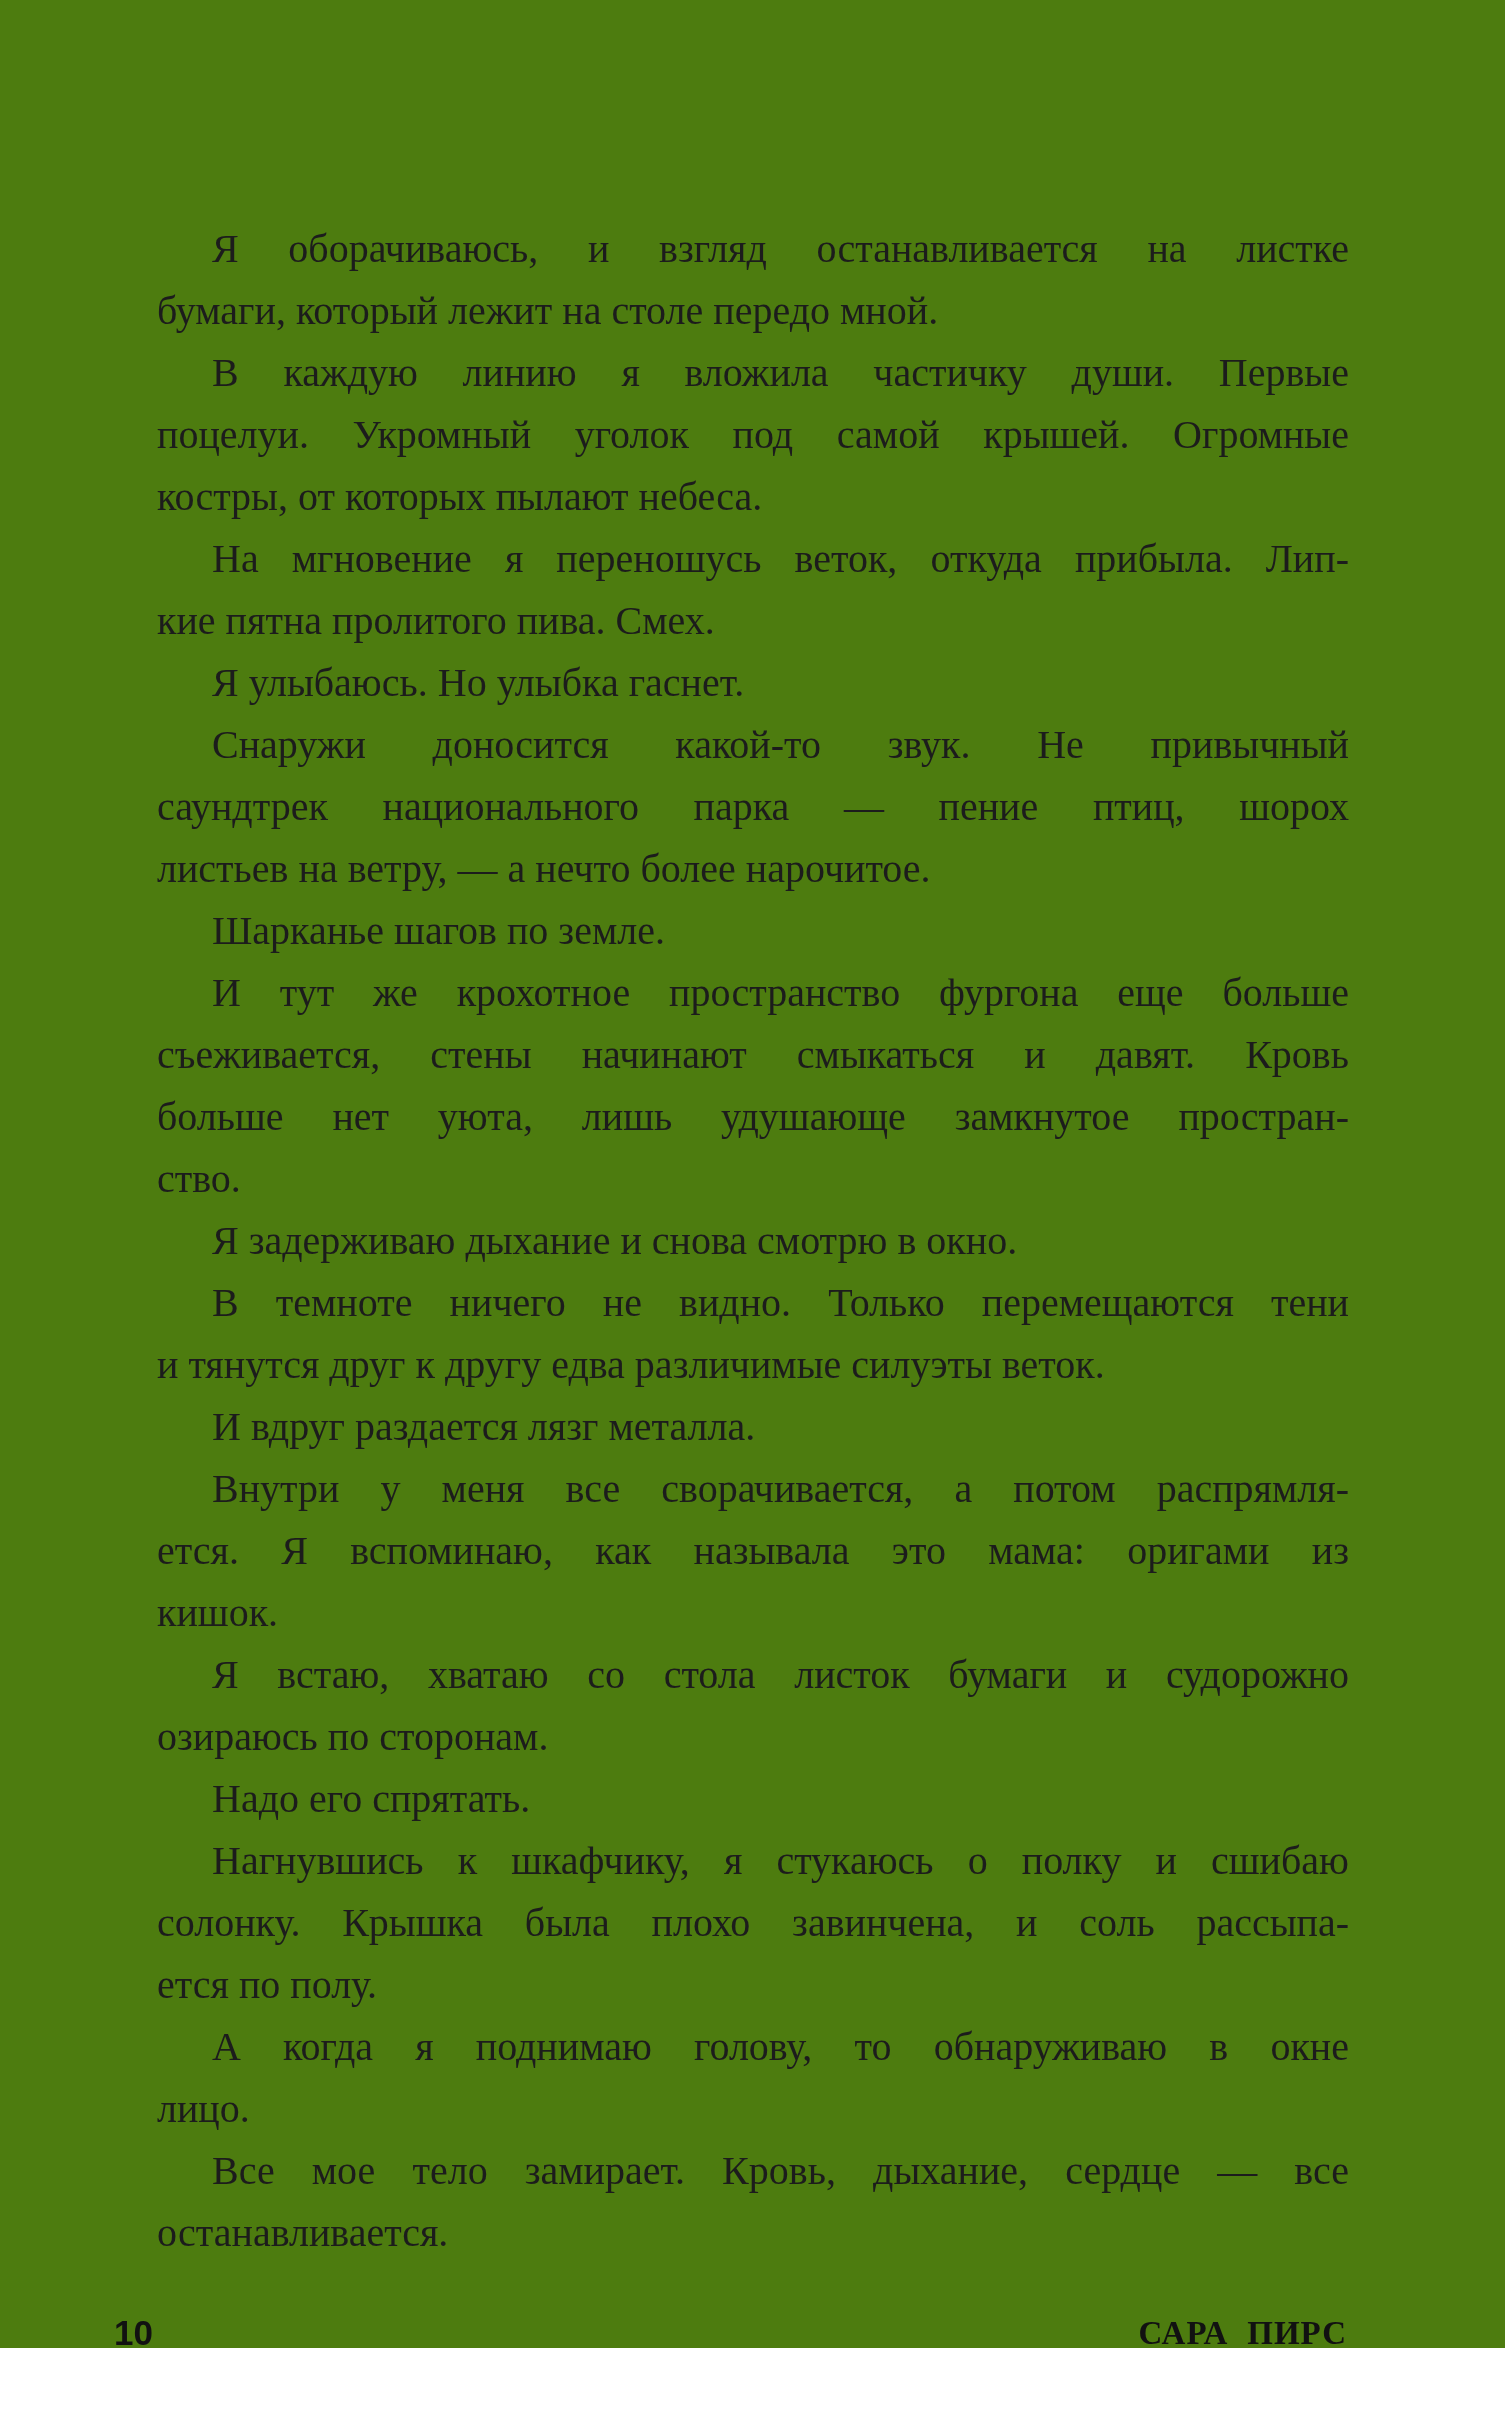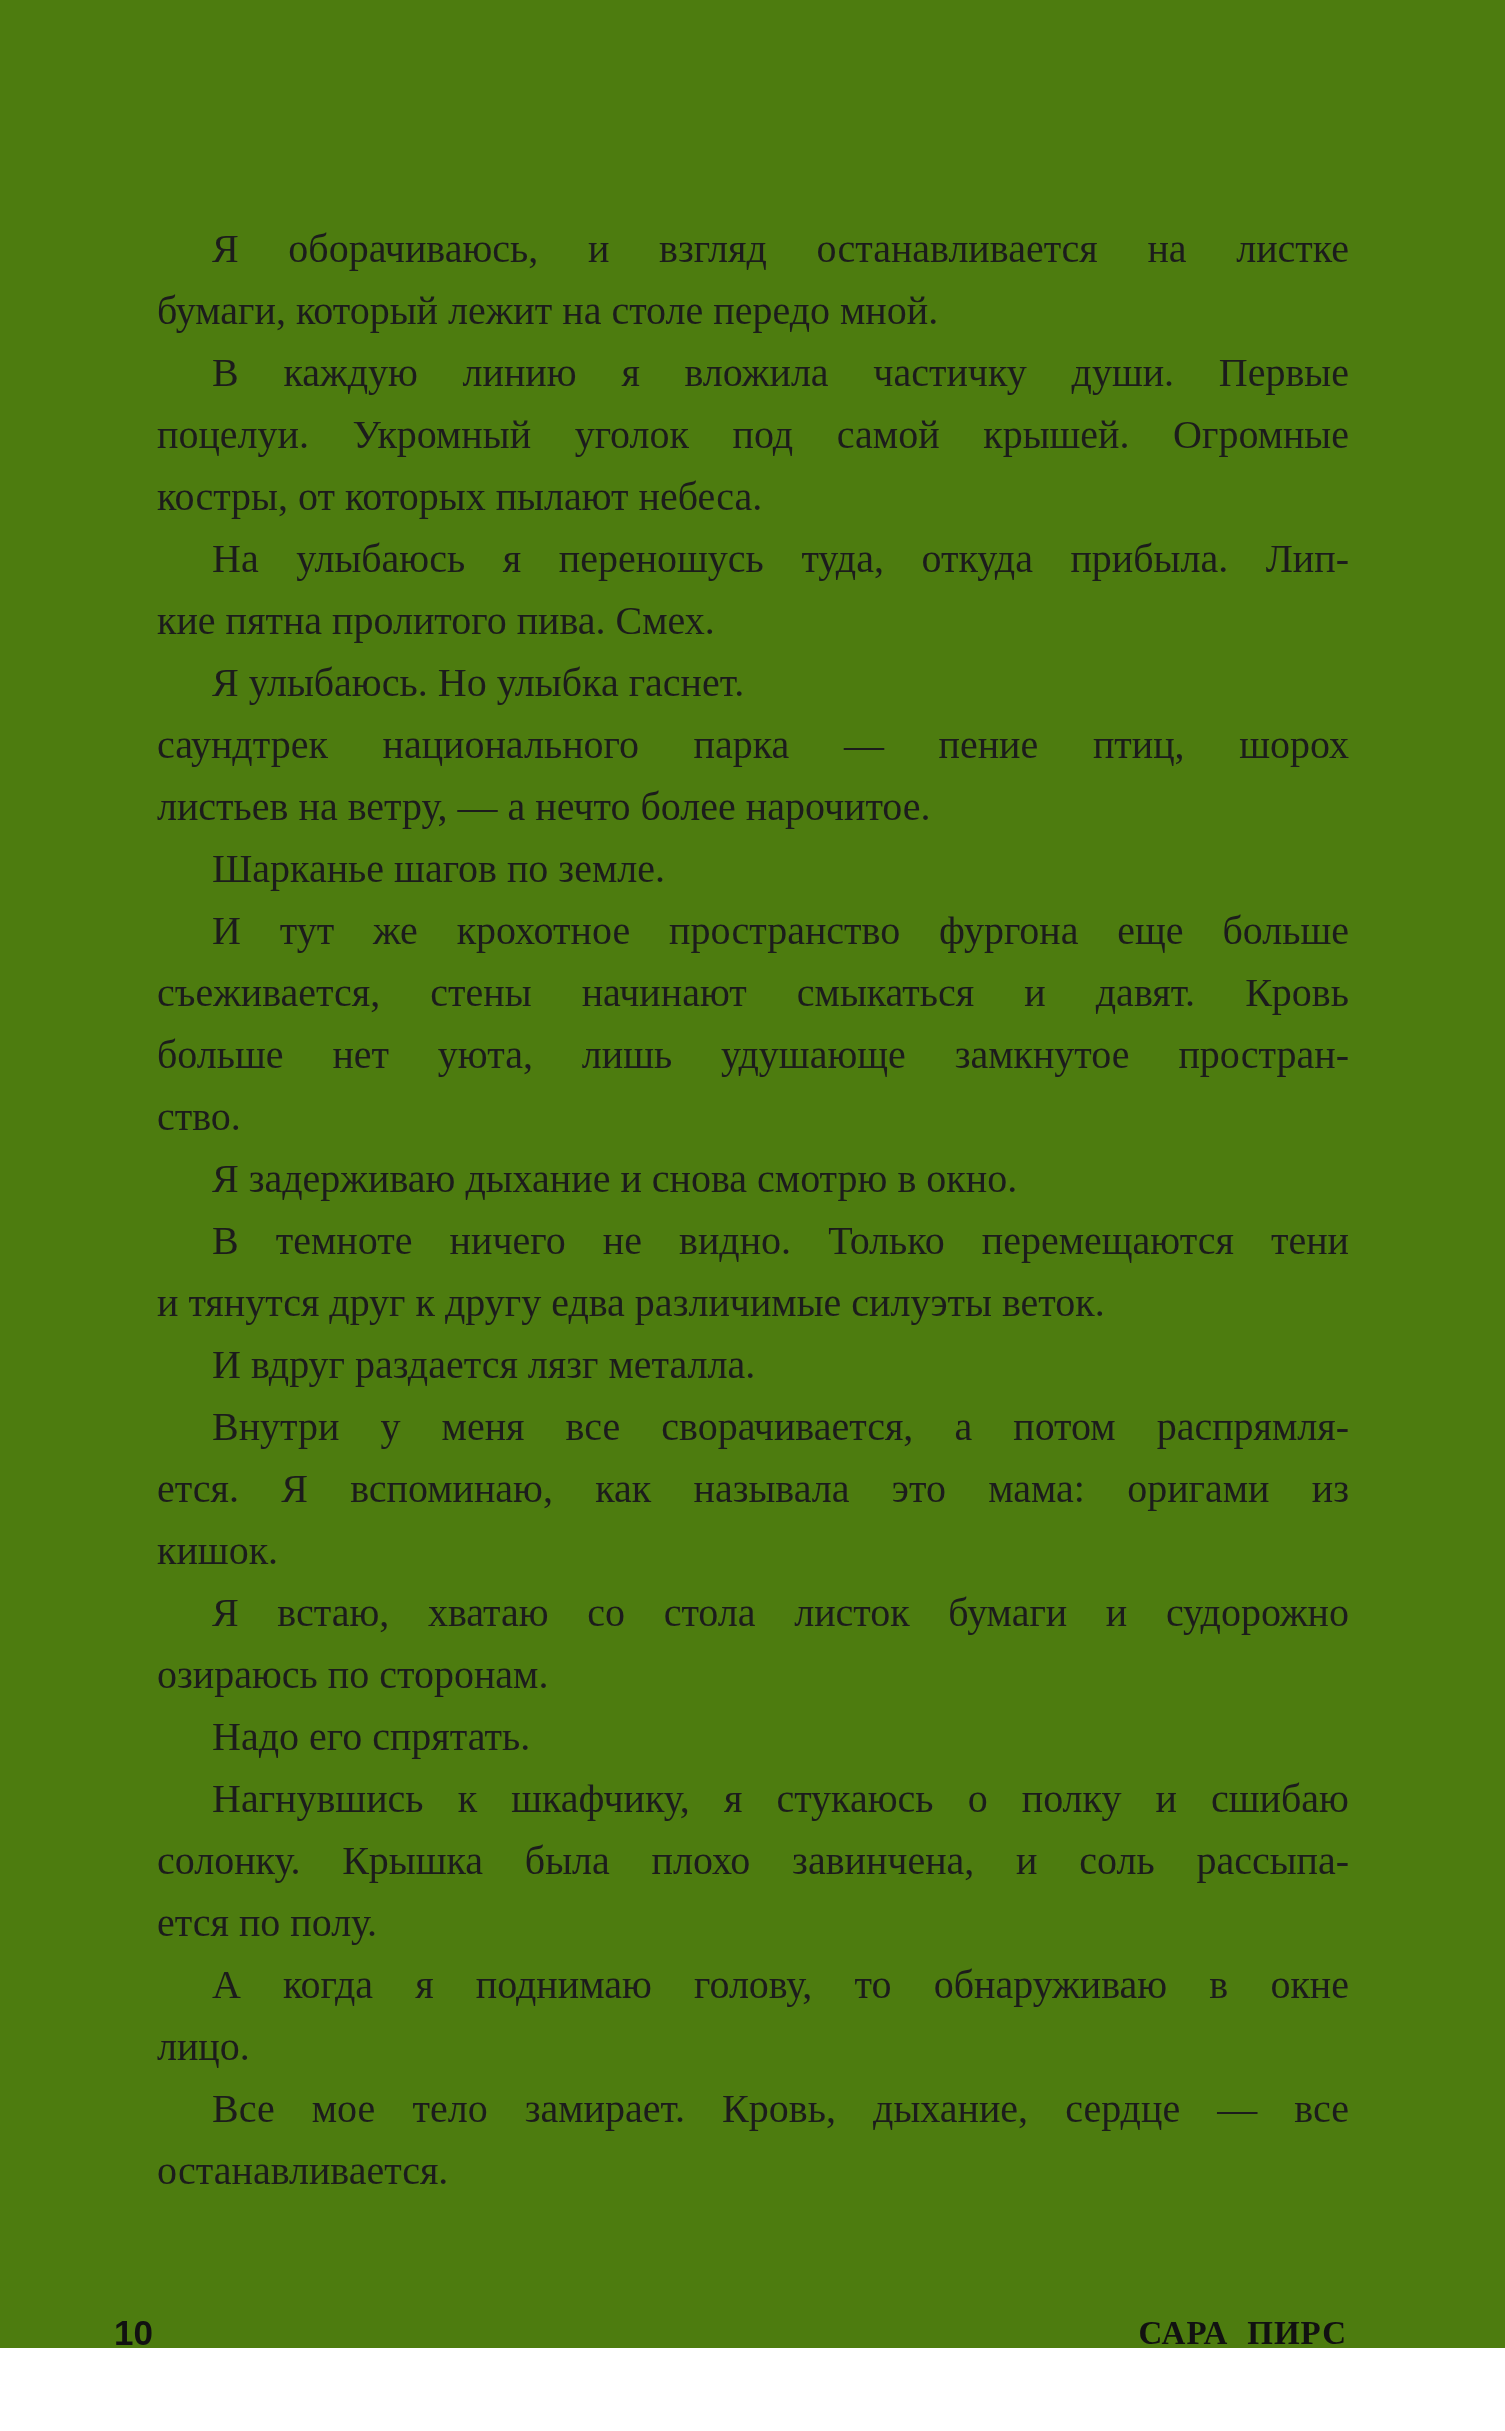--- a/index.html
+++ b/index.html
@@ -90,27 +90,28 @@
       <div class="paragraph">
         <div class="line first">Я оборачиваюсь, и взгляд останавливается на листке</div>
         <div class="line last">бумаги, который лежит на столе передо мной.</div>
       </div>
       <div class="paragraph">
         <div class="line first">В каждую линию я вложила частичку души. Первые</div>
         <div class="line">поцелуи. Укромный уголок под самой крышей. Огромные</div>
         <div class="line last">костры, от которых пылают небеса.</div>
       </div>
       <div class="paragraph">
-        <div class="line first">На улыбаюсь я переношусь туда, откуда прибыла. Лип-</div>
+        <div class="line first">На мгновение я переношусь веток, откуда прибыла. Лип-</div>
         <div class="line last">кие пятна пролитого пива. Смех.</div>
       </div>
       <div class="paragraph">
         <div class="line first last">Я улыбаюсь. Но улыбка гаснет.</div>
       </div>
       <div class="paragraph">
+        <div class="line first">Снаружи доносится какой-то звук. Не привычный</div>
         <div class="line">саундтрек национального парка — пение птиц, шорох</div>
         <div class="line last">листьев на ветру, — а нечто более нарочитое.</div>
       </div>
       <div class="paragraph">
         <div class="line first last">Шарканье шагов по земле.</div>
       </div>
       <div class="paragraph">
         <div class="line first">И тут же крохотное пространство фургона еще больше</div>
         <div class="line">съеживается, стены начинают смыкаться и давят. Кровь</div>
         <div class="line">больше нет уюта, лишь удушающе замкнутое простран-</div>

